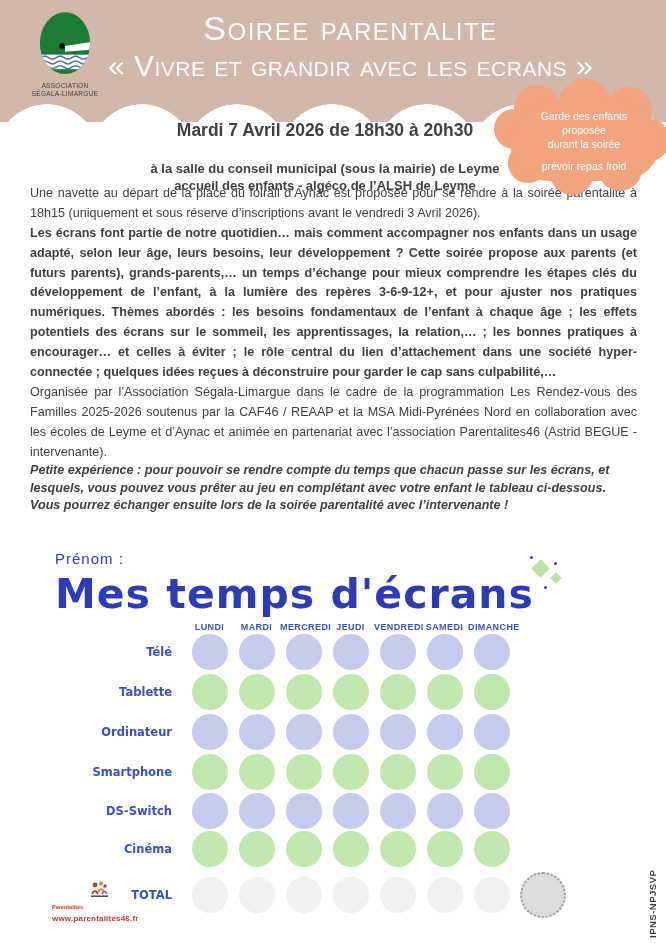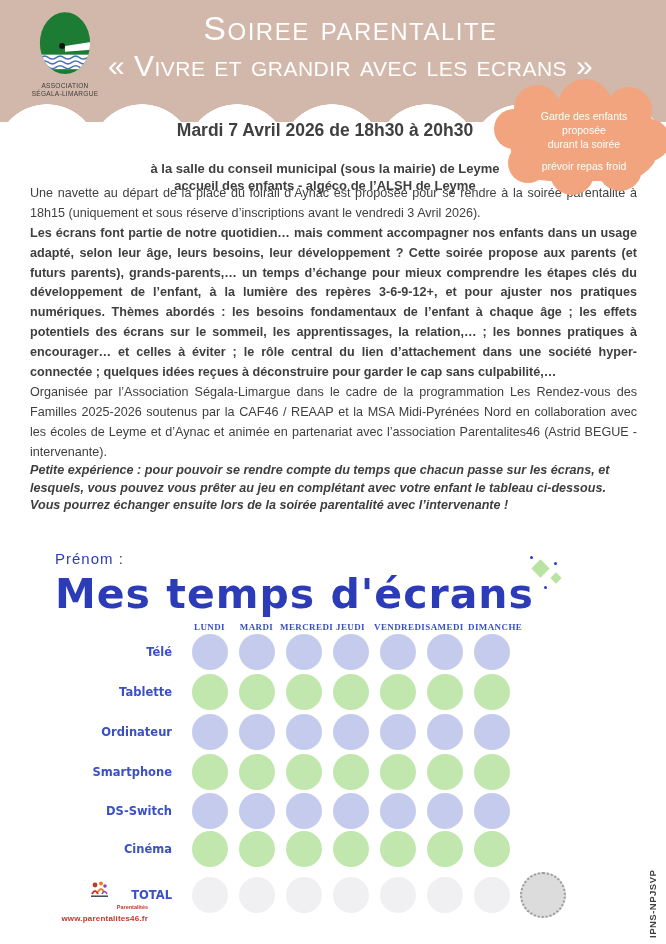--- a/index.html
+++ b/index.html
@@ -63,36 +63,36 @@
   .sp { position:absolute; background:var(--sparkle-green,#b8e3a2); transform:rotate(45deg); }
   .sp1 { left:6px; top:8px; width:13px; height:13px; }
   .sp2 { left:24px; top:20px; width:8px; height:8px; }
   .spd { position:absolute; width:3px; height:3px; border-radius:50%; background:#2c3cb8; }
   .spd1 { left:2px; top:2px; } .spd2 { left:26px; top:8px; } .spd3 { left:16px; top:32px; }
 
   
   .table { position:absolute; top:622px; left:0; width:666px; }
   .days-row, .trow { display:grid; grid-template-columns:186px repeat(7,47px); align-items:center; }
   .day { text-align:center; font-size:9px; font-weight:bold; letter-spacing:0.4px;
-    color:var(--table-blue,#3a50c5); font-family:Liberation Serif, serif; }
+    color:var(--table-blue,#3a50c5); font-family:Liberation Sans, sans-serif; }
   .trow { height:40px; }
   .trow.short { height:38px; }
   .trow.total { height:44px; margin-top:5px; }
   .tlabel { text-align:right; padding-right:14px; font-size:11.5px; font-weight:bold;
     color:var(--table-blue,#3a50c5); font-family:"DejaVu Sans", sans-serif; }
   .dot { display:block; width:36px; height:36px; border-radius:50%; margin:0 auto; }
   .r-lav .dot { background:var(--lavender,#c5cbec); }
   .r-grn .dot { background:var(--green,#c2e7ae); }
   .r-gry .dot { background:var(--lightgray,#f0f0f2); }
   .dash-circle { position:absolute; left:520px; top:872px; width:46px; height:46px;
     border-radius:50%; background:var(--dash-gray,#dcdcdc); border:2px dotted #9a9a9a;
     box-sizing:border-box; }
 
   
-  .footer-logo { position:absolute; left:52px; top:880px; width:96px; text-align:right; }
+  .footer-logo { position:absolute; left:52px; top:880px; width:96px; text-align:left; }
   .footer-logo svg { display:block; margin:0 auto; }
   .fl-caption { font-size:5.5px; color:var(--red-url,#c0392b); font-weight:bold; }
   .website { font-size:8px; font-weight:bold; color:var(--red-url,#c0392b); margin-top:4px;
     letter-spacing:0.2px; }
   .print-note { position:absolute; right:8px; top:838px; height:100px;
     writing-mode:vertical-rl; transform:rotate(180deg);
     font-size:9.5px; font-weight:bold; color:#3f3f3f; letter-spacing:0.5px; }
 </style>
 </head>
 <body>

